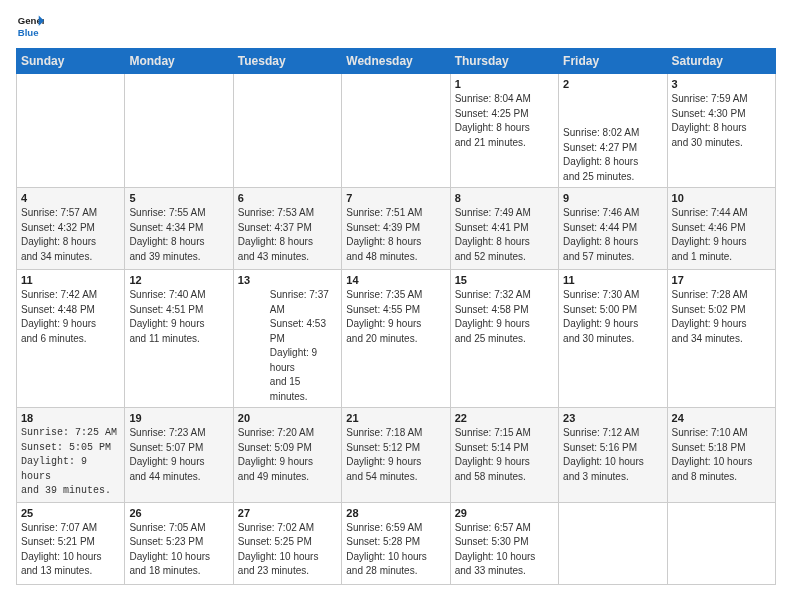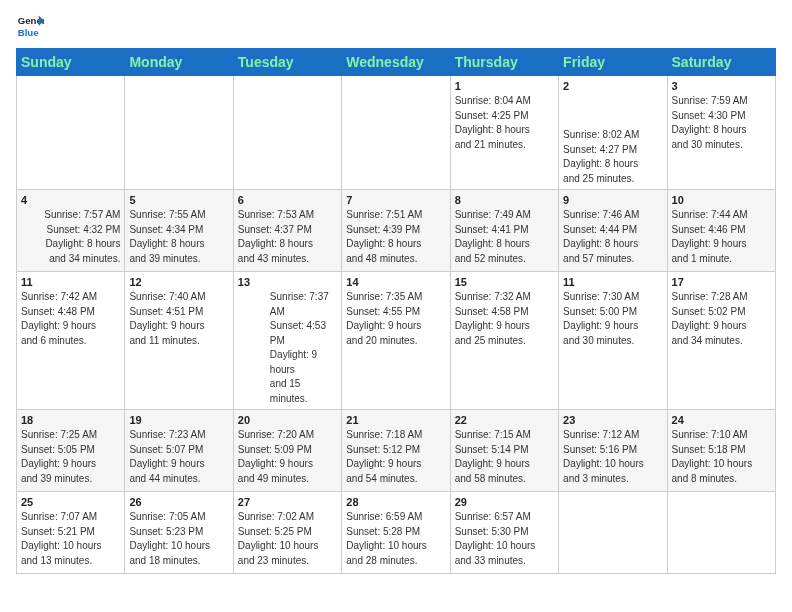--- a/index.html
+++ b/index.html
@@ -44,22 +44,22 @@
       color: #444;
       margin-top: 2px;
     }
     .calendar {
       width: 100%;
       border-collapse: collapse;
       table-layout: fixed;
     }
     .calendar th {
       background: #1a6fc4;
-      color: #86efac;
-      font-size: 14px;
+      color: #e5e5e5;
+      font-size: 12px;
       font-weight: bold;
       padding: 5px 4px;
       text-align: left;
       border: 1px solid #1a6fc4;
     }
     .calendar td {
       border: 1px solid #ccc;
       vertical-align: top;
       padding: 4px 4px 3px 4px;
       font-size: 10px;
@@ -138,21 +138,21 @@
             <span class="day-num">3</span>
             <div class="day-info" style="white-space: pre-line;">Sunrise: 7:59 AM
 Sunset: 4:30 PM
 Daylight: 8 hours
 and 30 minutes.</div>
           </td>
         </tr>
         <tr>
           <td>
             <span class="day-num">4</span>
-            <div class="day-info" style="white-space: pre-line; text-align: right;">Sunrise: 7:57 AM
+            <div class="day-info" style="white-space: pre-line;">Sunrise: 7:57 AM
 Sunset: 4:32 PM
 Daylight: 8 hours
 and 34 minutes.</div>
           </td>
           <td>
             <span class="day-num">5</span>
             <div class="day-info" style="white-space: pre-line;">Sunrise: 7:55 AM
 Sunset: 4:34 PM
 Daylight: 8 hours
 and 39 minutes.</div>
@@ -240,21 +240,21 @@
             <span class="day-num">17</span>
             <div class="day-info" style="white-space: pre-line;">Sunrise: 7:28 AM
 Sunset: 5:02 PM
 Daylight: 9 hours
 and 34 minutes.</div>
           </td>
         </tr>
         <tr>
           <td>
             <span class="day-num">18</span>
-            <div class="day-info" style="white-space: pre-line;">Sunrise: 7:25 AM
+            <div class="day-info" style="white-space: pre-line; font-family: Liberation Mono, monospace;">Sunrise: 7:25 AM
 Sunset: 5:05 PM
 Daylight: 9 hours
 and 39 minutes.</div>
           </td>
           <td>
             <span class="day-num">19</span>
             <div class="day-info" style="white-space: pre-line;">Sunrise: 7:23 AM
 Sunset: 5:07 PM
 Daylight: 9 hours
 and 44 minutes.</div>

